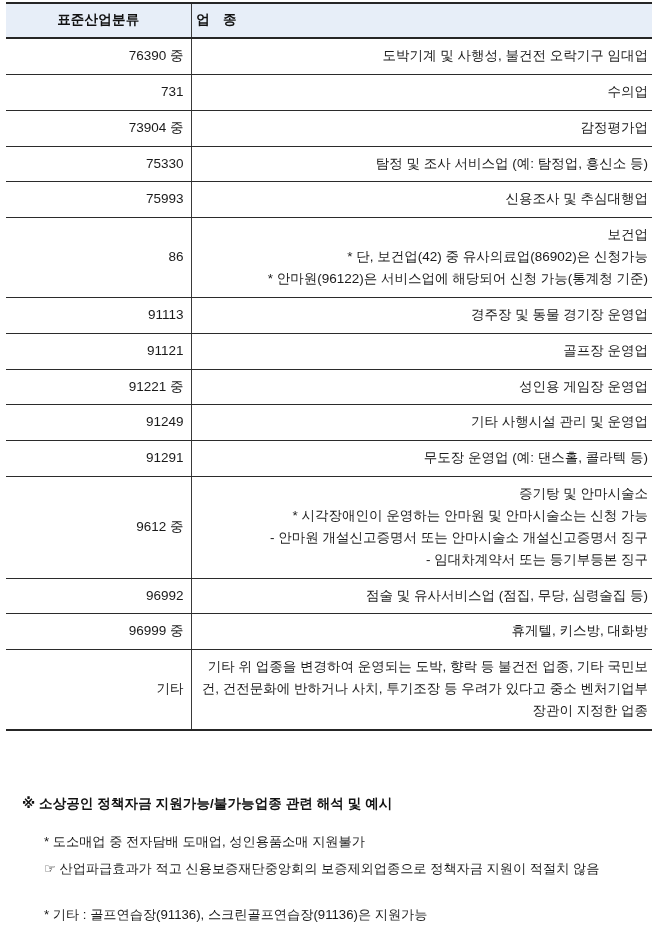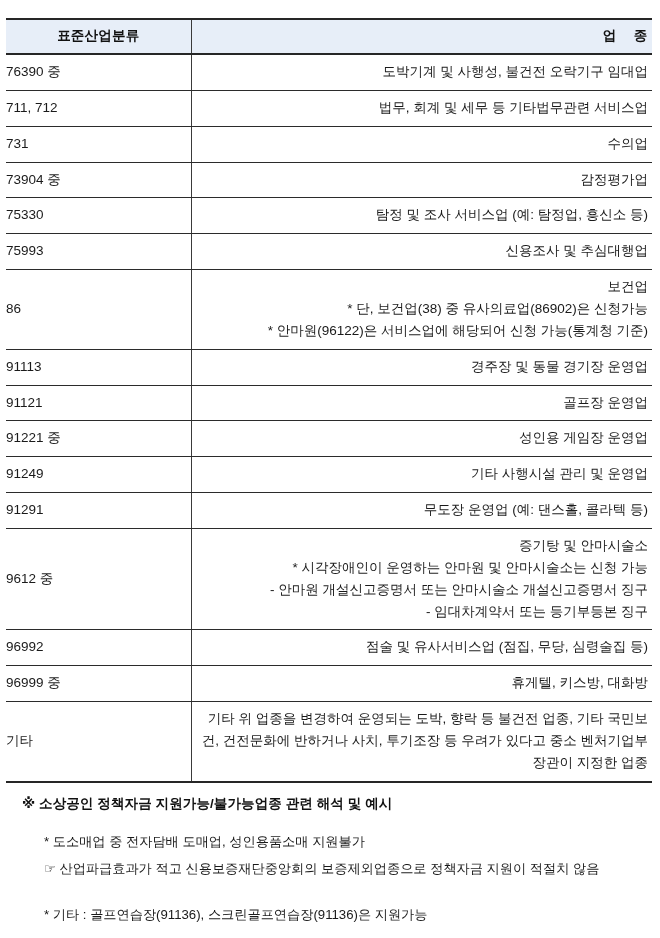--- a/index.html
+++ b/index.html
@@ -19,21 +19,21 @@
     position: relative;
     width: 660px;
     height: 938px;
     box-sizing: border-box;
   }
 
   
   .tbl-wrap {
     position: absolute;
     left: 6px;
-    top: 18px;
+    top: 2px;
     width: 646px;
   }
   table.classification {
     width: 646px;
     border-collapse: collapse;
     table-layout: fixed;
     font-size: 13.5px;
   }
   table.classification col.c-code { width: 185px; }
   table.classification col.c-desc { width: 461px; }
@@ -47,39 +47,39 @@
     letter-spacing: 0.2px;
     padding: 6px 0 7px 0;
     height: 20px;
     color: #111111;
   }
   table.classification thead th.th-code {
     text-align: center;
     border-right: 1.3px solid #3a3a3a;
   }
   table.classification thead th.th-desc {
-    text-align: right;
-    font-family: Liberation Mono, monospace;
+    text-align: left;
   }
   .th-desc-inner {
     display: inline-block;
     letter-spacing: 0.35em;
     padding-left: 0.35em;
   }
 
   table.classification tbody td {
     border-bottom: 1.6px solid #2b2b2b;
     padding: 6px 0 7px 0;
     vertical-align: middle;
     line-height: 1.62;
   }
   table.classification tbody tr:last-child td {
     border-bottom: 2.2px solid #262626;
   }
   table.classification tbody td.code {
+    text-align: right;
     padding-right: 7px;
     border-right: 1.3px solid #3a3a3a;
     white-space: nowrap;
     font-size: 13.5px;
   }
   table.classification tbody td.desc {
     text-align: right;
     padding-left: 9px;
     padding-right: 4px;
     font-size: 13.5px;
@@ -134,26 +134,20 @@
         </tr>
       </thead>
       <tbody id="tbody">
           <tr>
             <td class="code">76390 중</td>
             <td class="desc">
               <span class="desc-line">도박기계 및 사행성, 불건전 오락기구 임대업</span>
             </td>
           </tr>
           <tr>
-            <td class="code">711, 712</td>
-            <td class="desc">
-              <span class="desc-line">법무, 회계 및 세무 등 기타법무관련 서비스업</span>
-            </td>
-          </tr>
-          <tr>
             <td class="code">731</td>
             <td class="desc">
               <span class="desc-line">수의업</span>
             </td>
           </tr>
           <tr>
             <td class="code">73904 중</td>
             <td class="desc">
               <span class="desc-line">감정평가업</span>
             </td>
@@ -167,21 +161,21 @@
           <tr>
             <td class="code">75993</td>
             <td class="desc">
               <span class="desc-line">신용조사 및 추심대행업</span>
             </td>
           </tr>
           <tr>
             <td class="code">86</td>
             <td class="desc">
               <span class="desc-line">보건업</span>
-              <span class="desc-line">* 단, 보건업(38) 중 유사의료업(86902)은 신청가능</span>
+              <span class="desc-line">* 단, 보건업(42) 중 유사의료업(86902)은 신청가능</span>
               <span class="desc-line">* 안마원(96122)은 서비스업에 해당되어 신청 가능(통계청 기준)</span>
             </td>
           </tr>
           <tr>
             <td class="code">91113</td>
             <td class="desc">
               <span class="desc-line">경주장 및 동물 경기장 운영업</span>
             </td>
           </tr>
           <tr>

